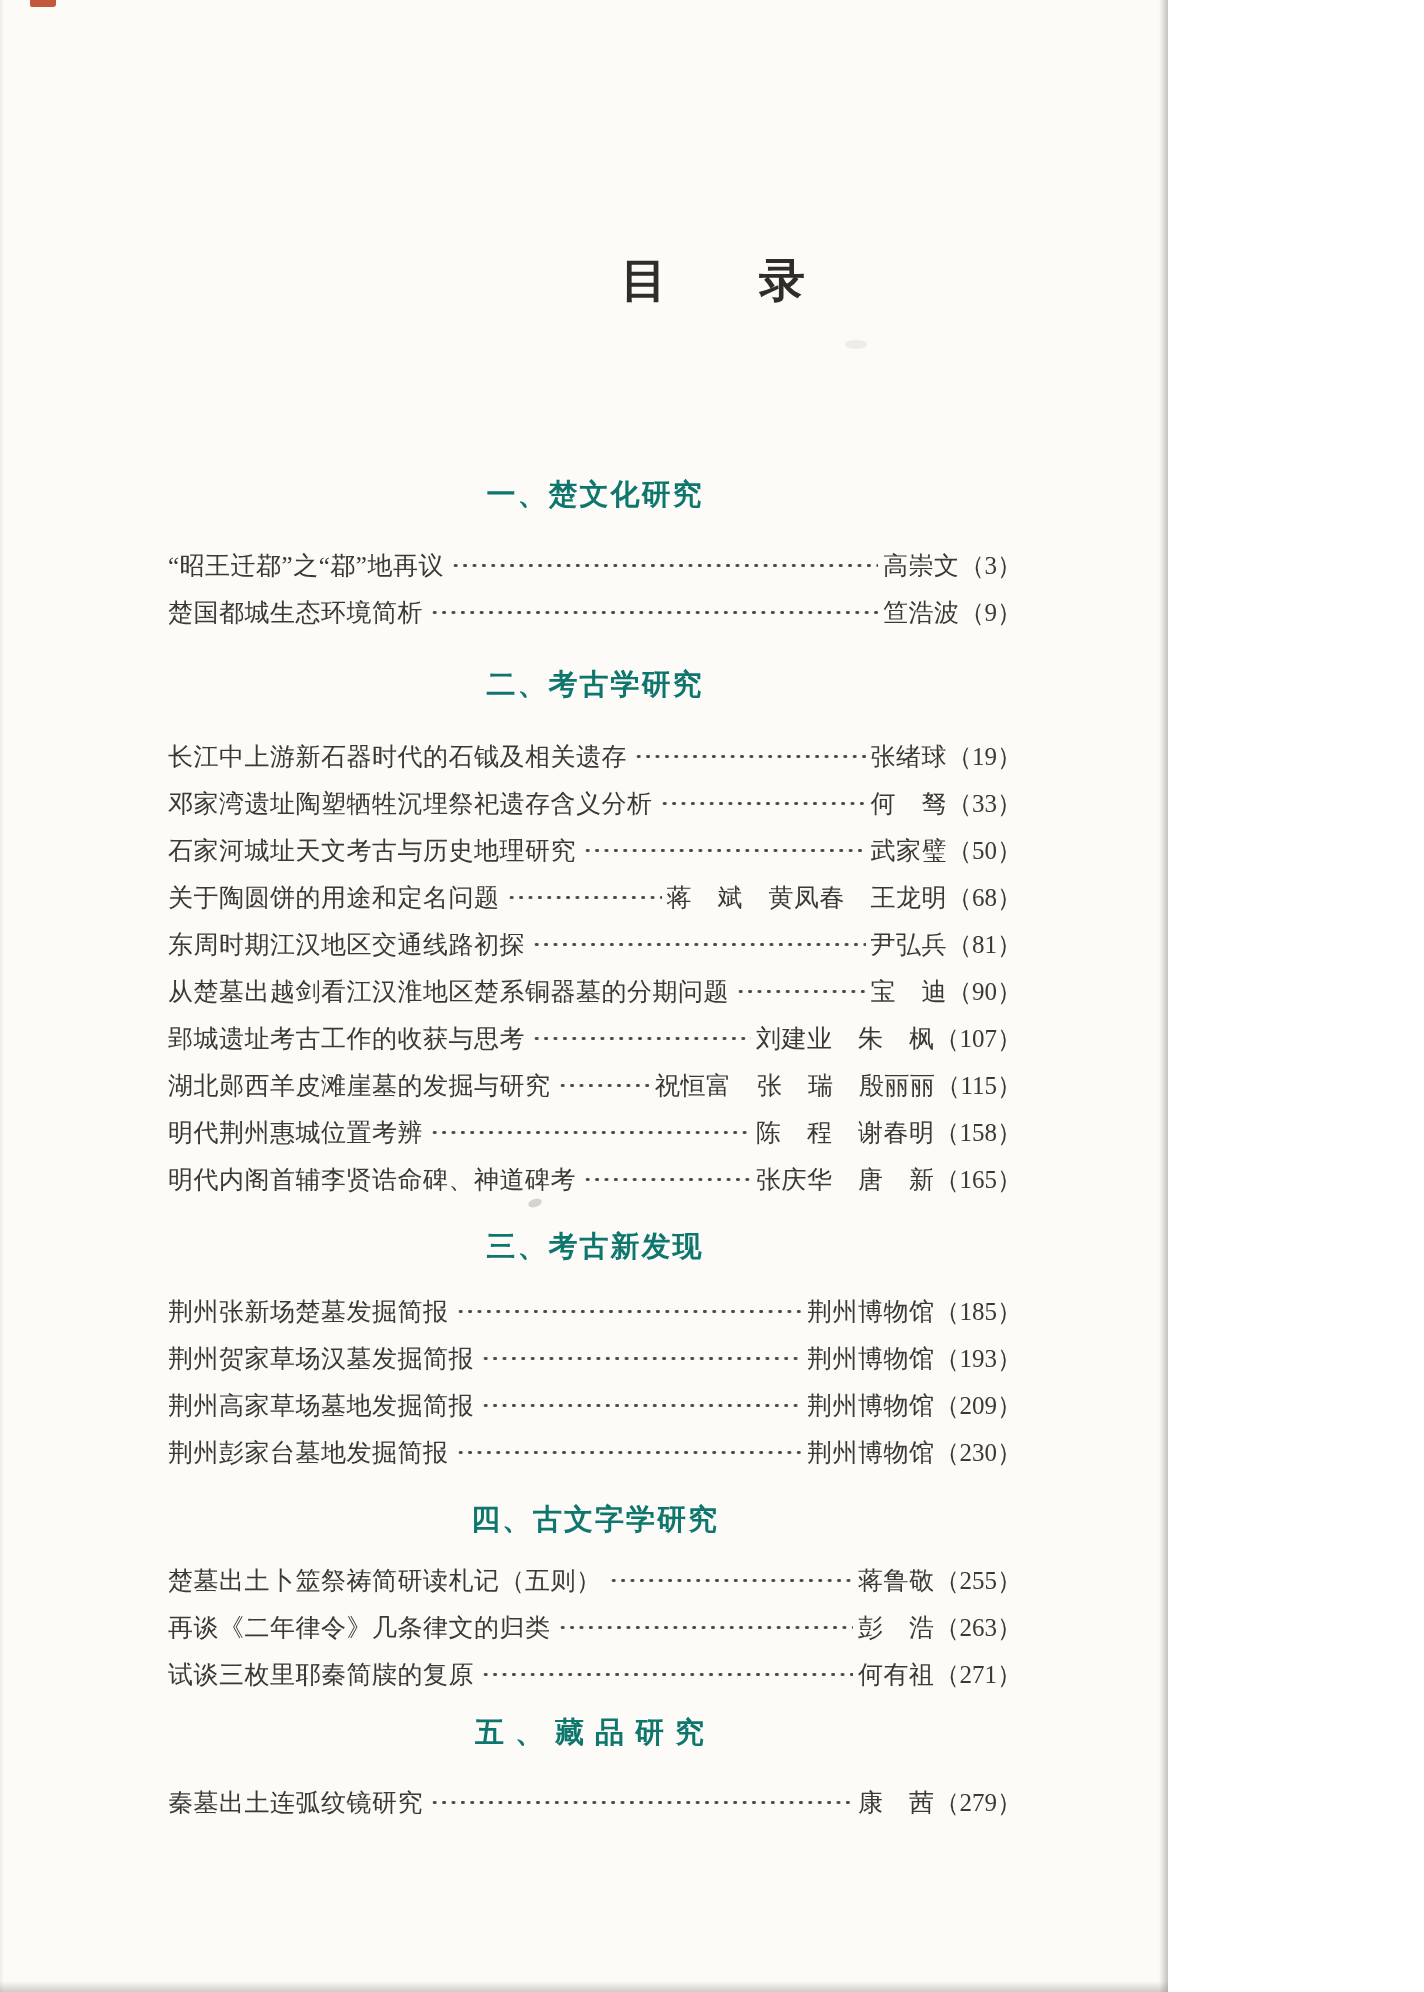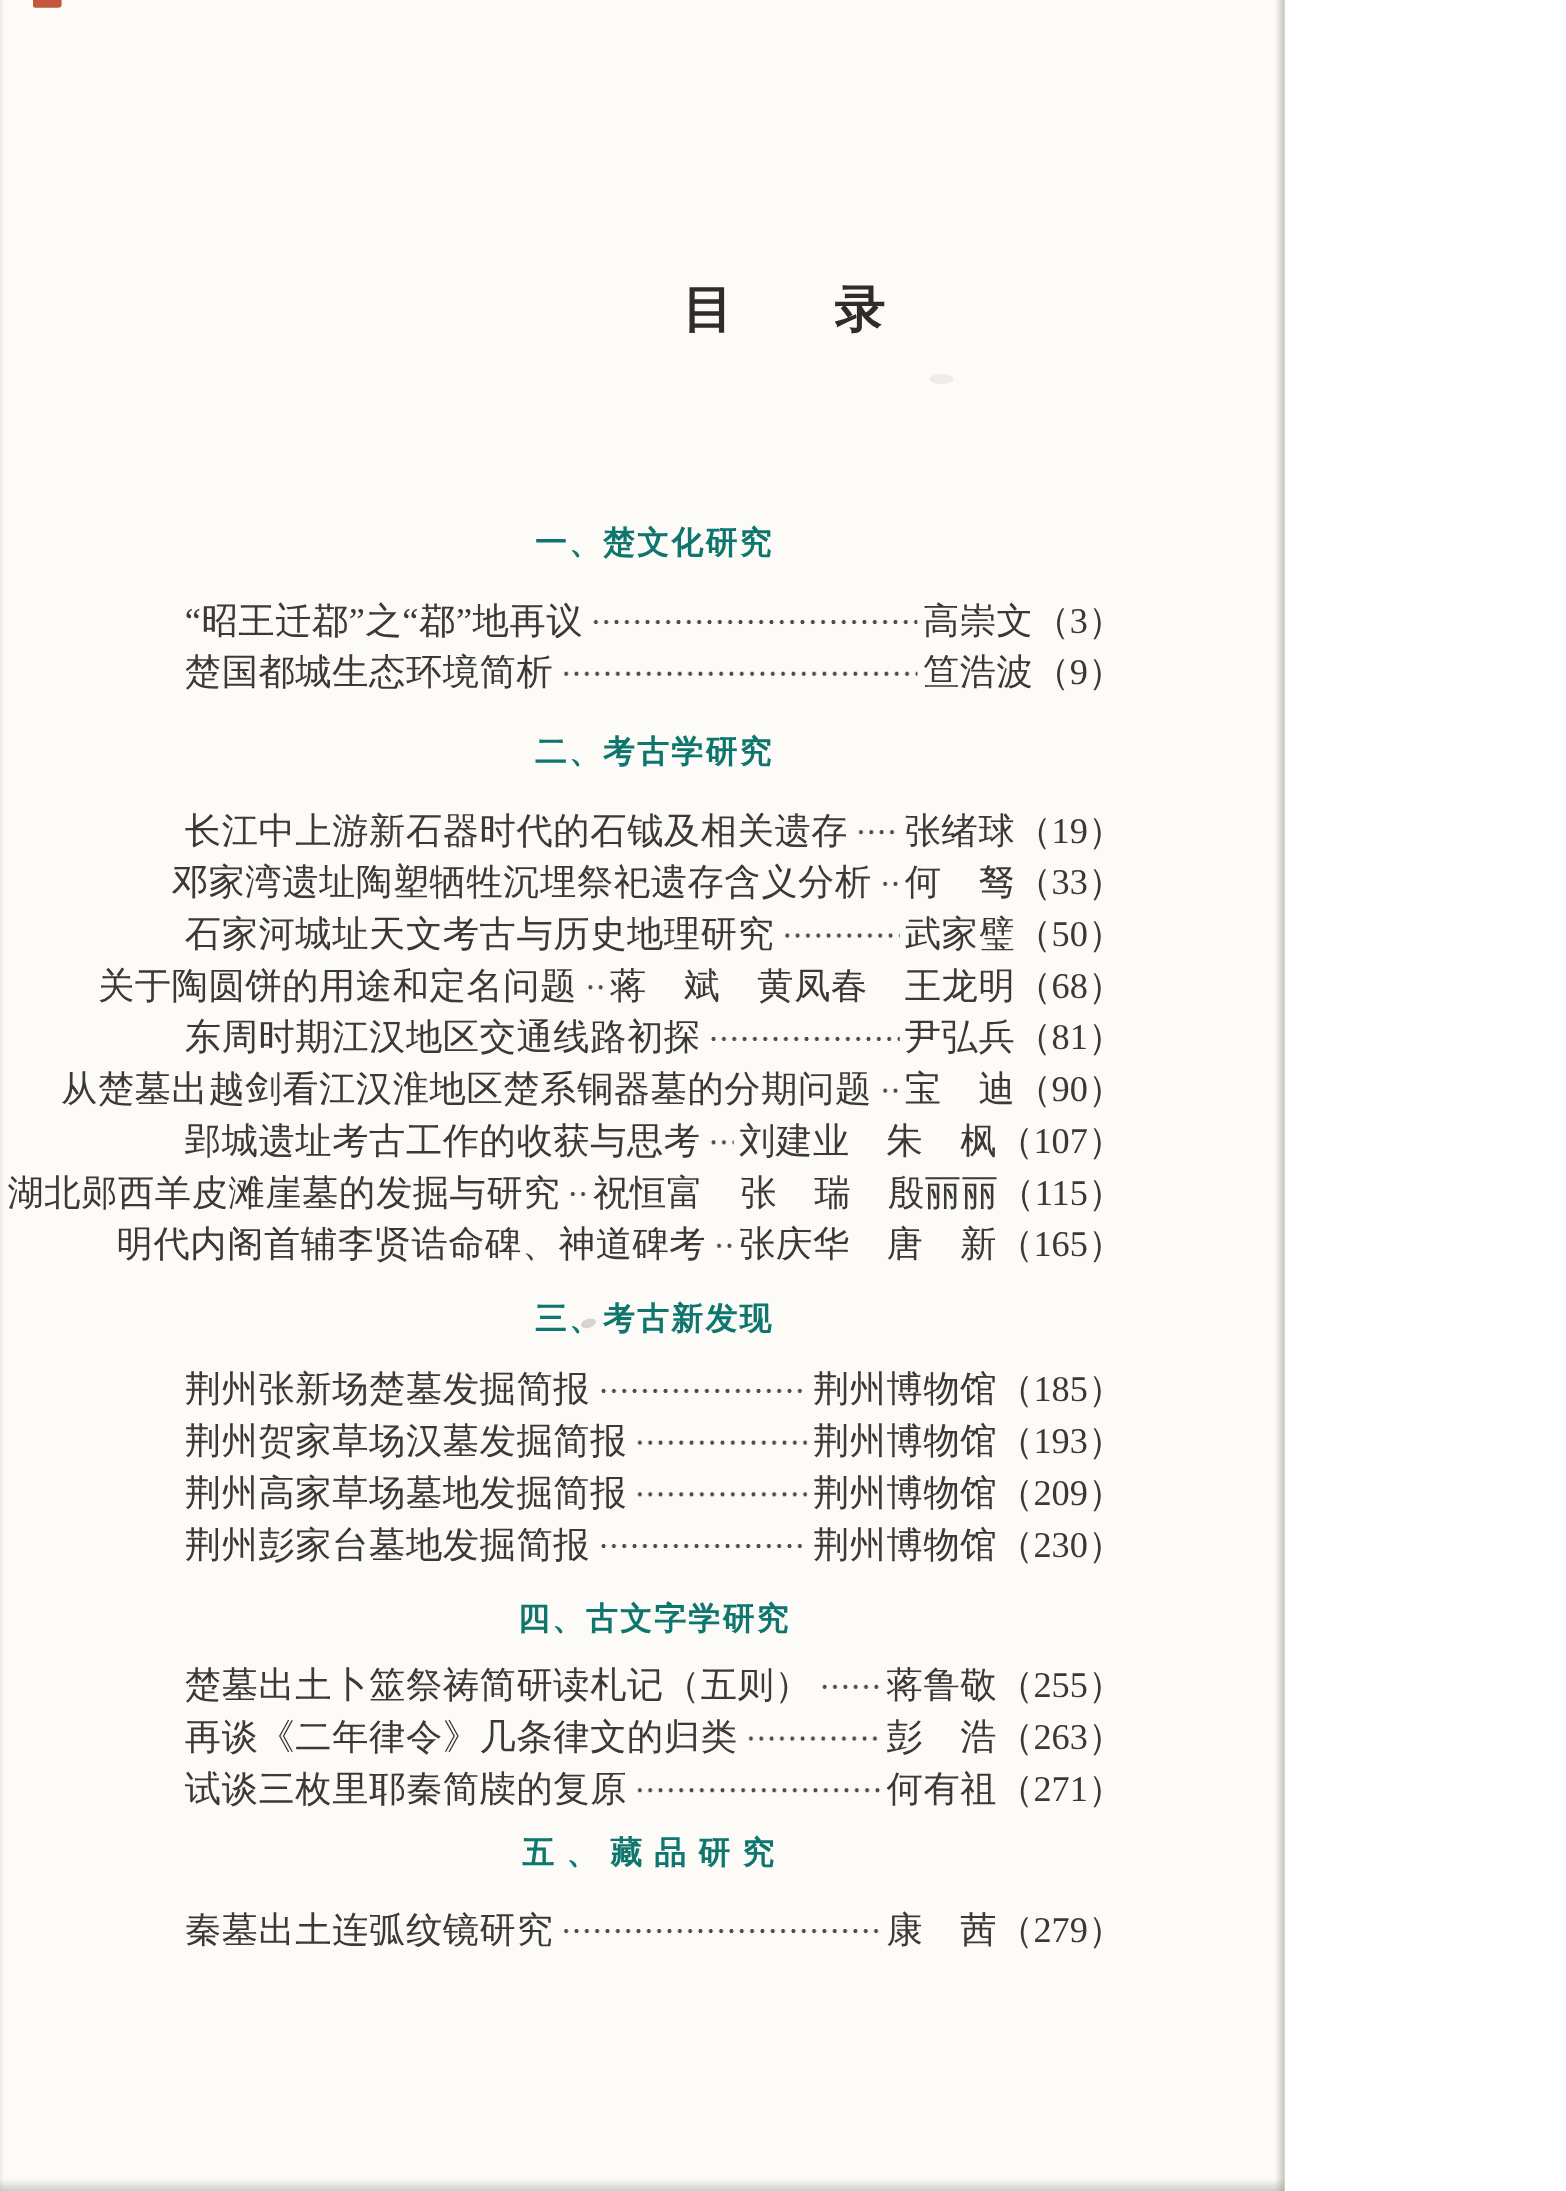--- a/index.html
+++ b/index.html
@@ -41,21 +41,21 @@
   .h5{margin-top:20px;}
   .list{width:854px;}
   .l1{margin-top:33px;}
   .l2{margin-top:34px;font-family:Liberation Serif, serif;}
   .l3{margin-top:27px;}
   .l4{margin-top:23px;}
   .l5{margin-top:32px;}
   .row{
     display:flex;align-items:center;
     height:47px;line-height:47px;
-    font-size:33px;
+    font-size:25px;
     white-space:nowrap;
     justify-content:flex-end;
   }
   .t{flex:0 0 auto;letter-spacing:0.5px;}
   .leader{
     flex:1 1 auto;min-width:18px;height:47px;
     margin:0 2px 0 7px;
     background-image:radial-gradient(circle, #4c4a46 1.7px, rgba(0,0,0,0) 1.85px);
     background-size:9.4px 9.4px;
     background-repeat:repeat-x;
@@ -157,20 +157,26 @@
         <span class="a">刘建业　朱　枫</span>
         <span class="p">（107）</span>
       </div>
       <div class="row">
         <span class="t">湖北郧西羊皮滩崖墓的发掘与研究</span>
         <span class="leader"></span>
         <span class="a">祝恒富　张　瑞　殷丽丽</span>
         <span class="p">（115）</span>
       </div>
       <div class="row">
+        <span class="t">明代荆州惠城位置考辨</span>
+        <span class="leader"></span>
+        <span class="a">陈　程　谢春明</span>
+        <span class="p">（158）</span>
+      </div>
+      <div class="row">
         <span class="t">明代内阁首辅李贤诰命碑、神道碑考</span>
         <span class="leader"></span>
         <span class="a">张庆华　唐　新</span>
         <span class="p">（165）</span>
       </div>
     </div>
 
     <div class="sec-heading h3">三、考古新发现</div>
     <div class="list l3">
       <div class="row">

